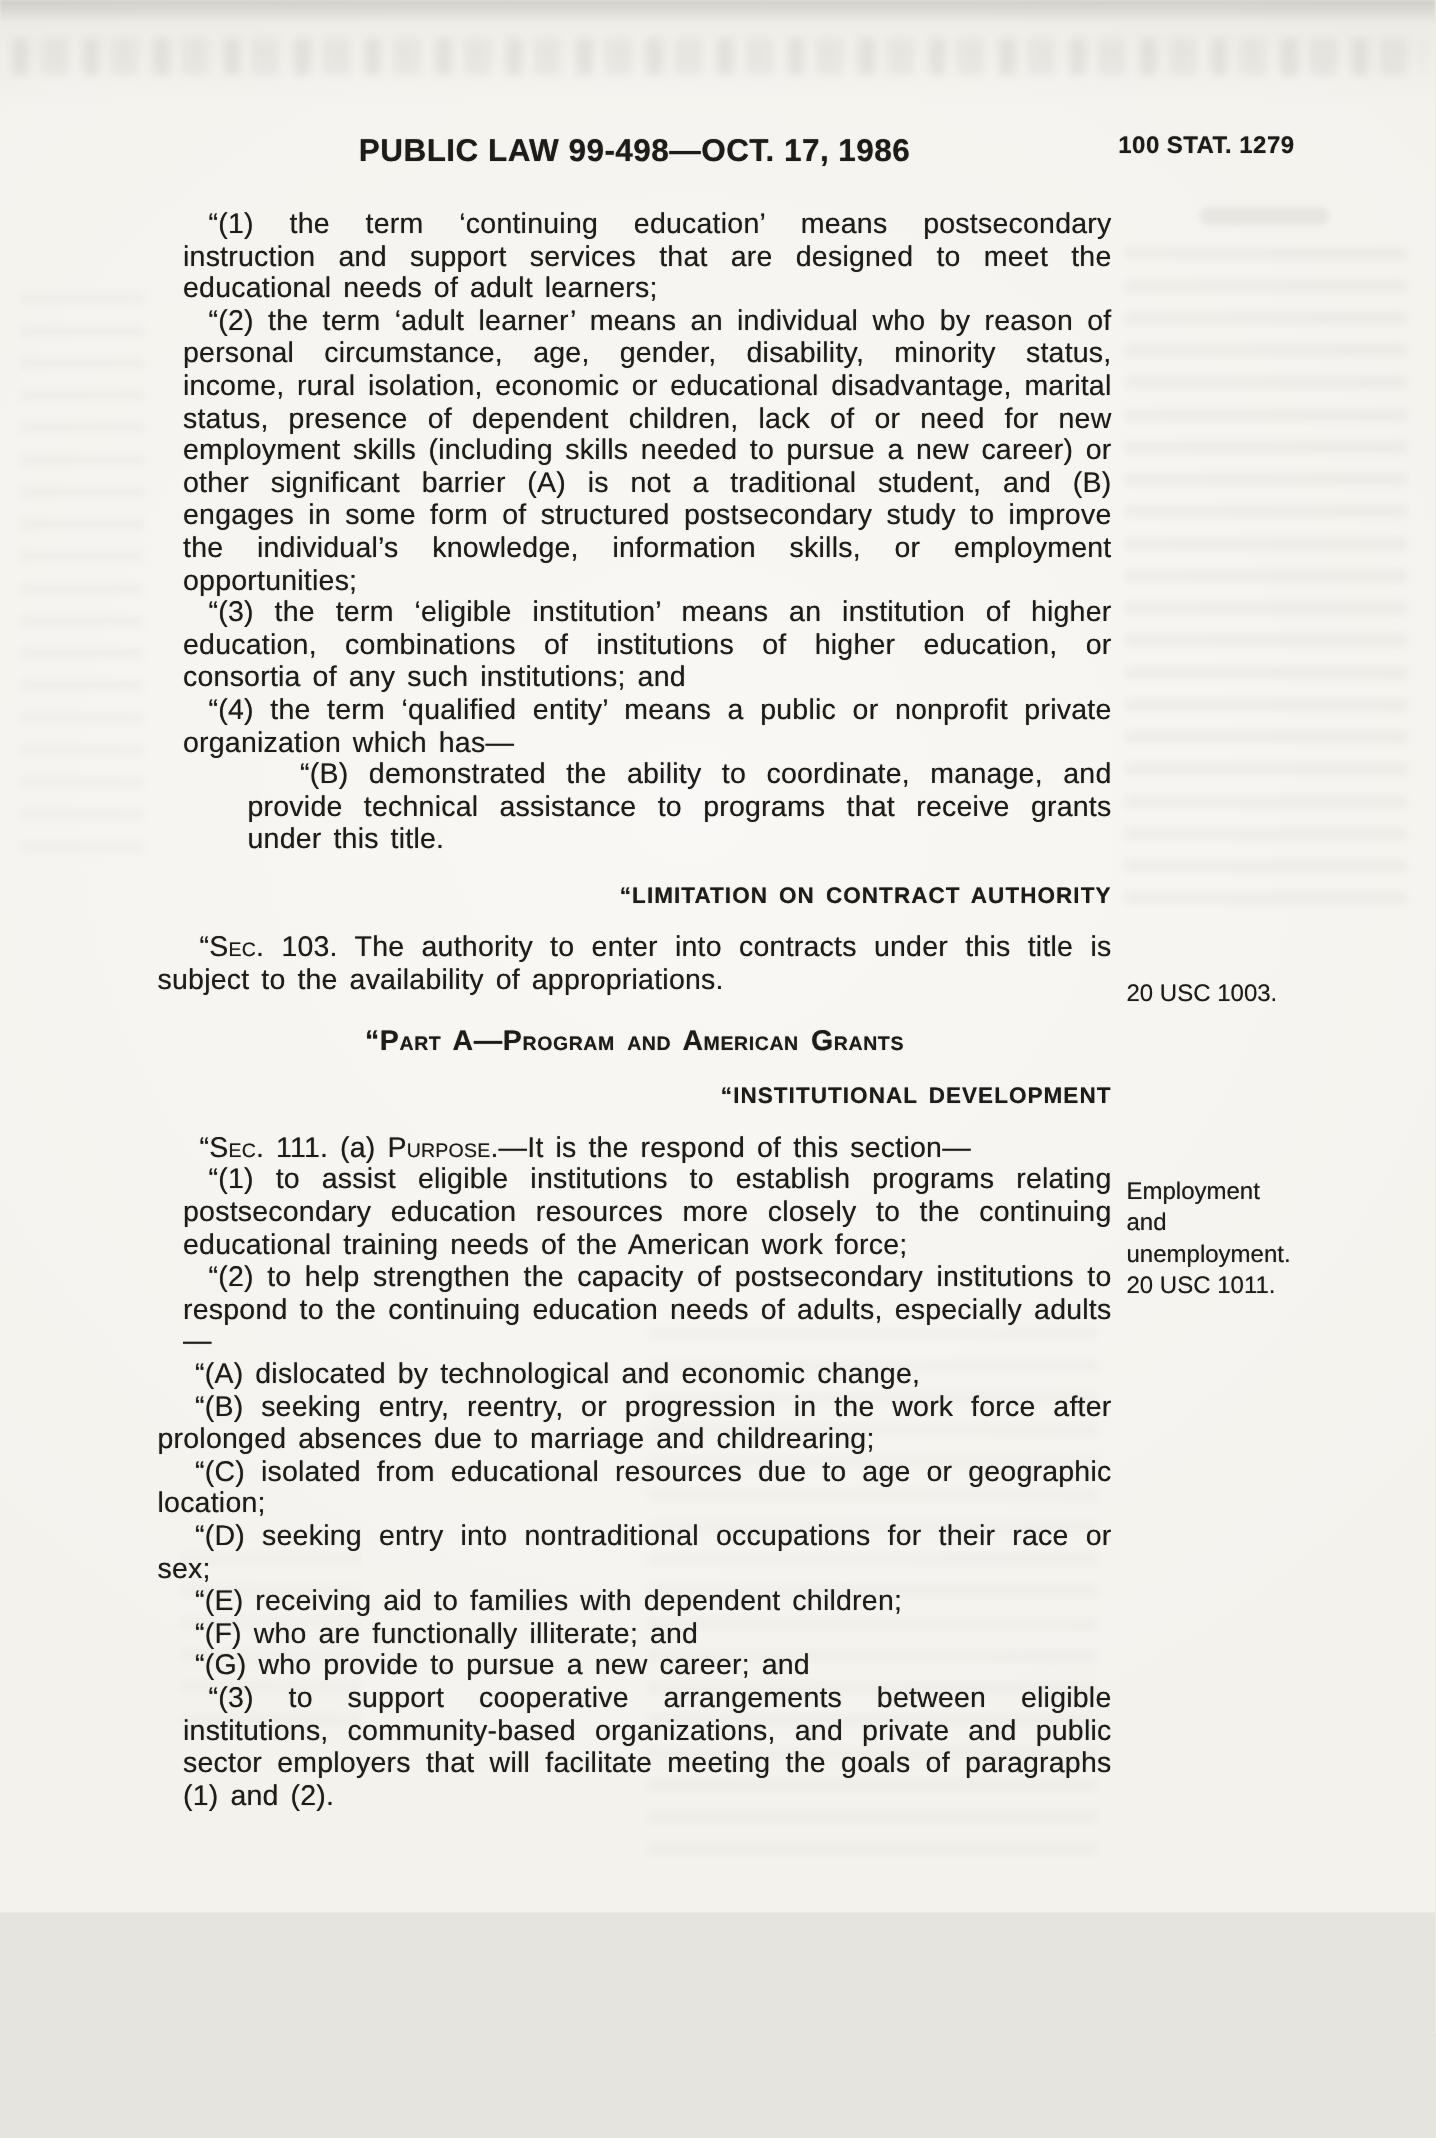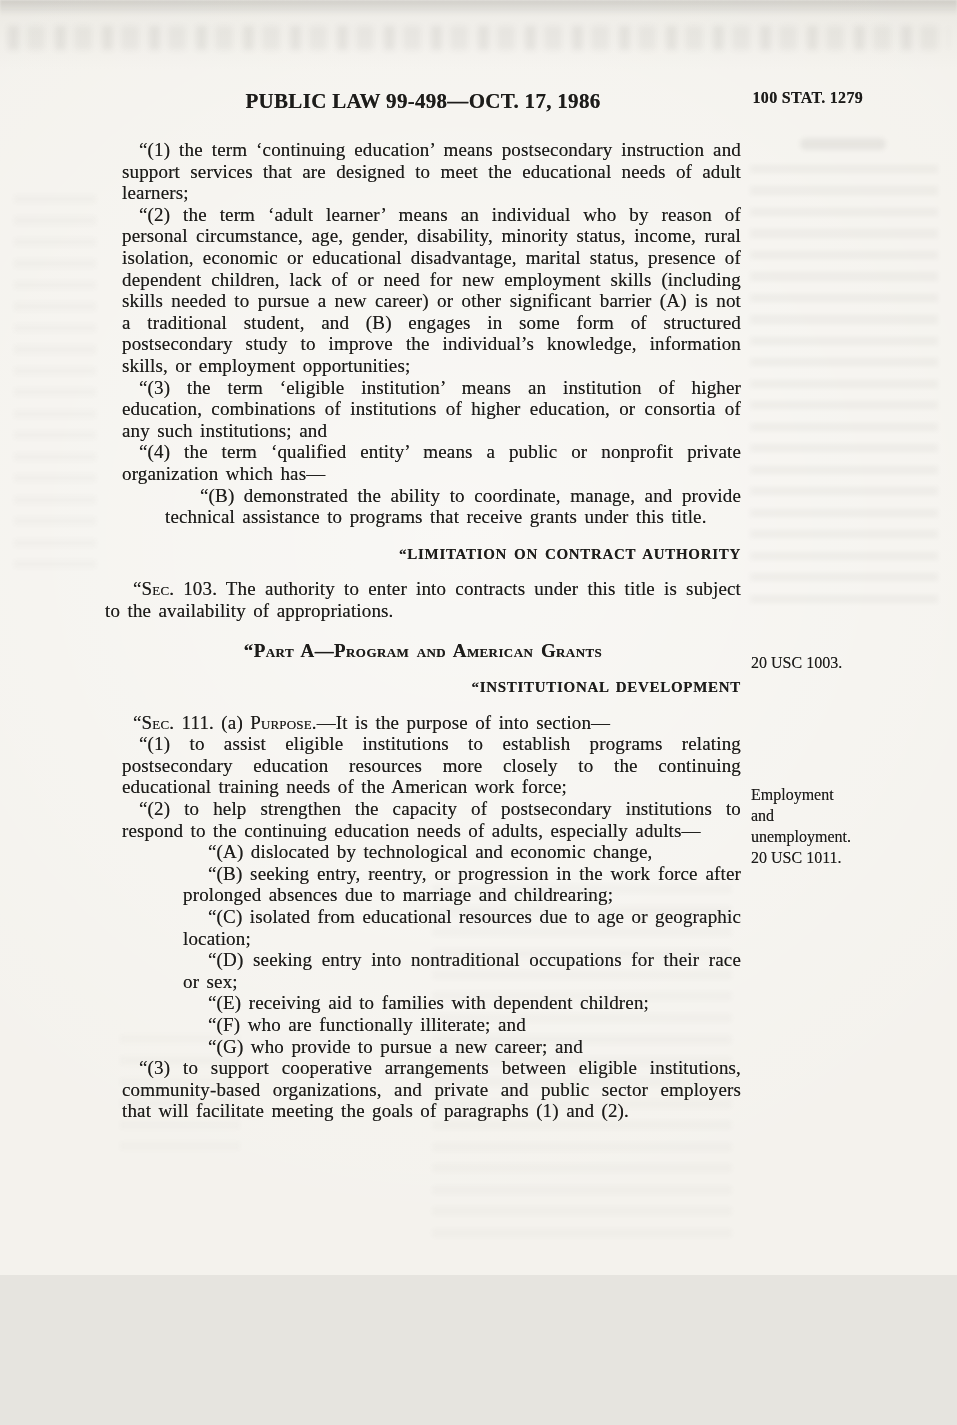--- a/index.html
+++ b/index.html
@@ -5,21 +5,21 @@
   html, body { margin:0; padding:0; background:#e6e4df; }
   .page {
     position: relative;
     width: 957px;
     height: 1275px;
     overflow: hidden;
     background-color: #f4f2ed;
     background-image:
       radial-gradient(ellipse 120% 90% at 48% 42%, rgba(255,255,255,.45), rgba(255,255,255,0) 62%),
       linear-gradient(180deg, #ebe9e3 0px, #f4f2ed 70px, #f4f2ed 100%);
-    font-family: Liberation Serif, serif;
+    font-family: Liberation Sans, sans-serif;
     color: #1d1c1a;
   }
 
   
   .ghost { position:absolute; z-index:0; pointer-events:none; }
   .ghost-topedge {
     left:0; top:0; right:0; height:16px;
     background: linear-gradient(180deg, rgba(95,93,86,.20), rgba(95,93,86,0));
     filter: blur(1px);
   }
@@ -57,21 +57,21 @@
   }
   .body-col {
     position:absolute; left:105px; top:139px; width:636px;
     font-size:19px; line-height:21.6px;
     word-spacing:2.5px; letter-spacing:.15px;
     text-shadow:0 0 .55px rgba(30,30,28,.65);
   }
   .para { margin:0; text-align:justify; }
   .ind-1   { margin-left:17px; text-indent:17px; }
   .ind-2   { margin-left:60px; text-indent:35px; }
-  .ind-2b  { margin-left:78px; text-indent:25px; }
+  .ind-2b  { text-indent:25px; }
   .ind-sec { margin-left:0;    text-indent:28px; }
   .sc { font-variant: small-caps; }
 
   .h-small {
     text-align:right; font-size:15px; font-weight:700;
     letter-spacing:.7px; margin:16px 0 13px; text-indent:0;
   }
   .h-part {
     text-align:center; font-size:19px; font-weight:700;
     font-variant:small-caps; letter-spacing:.4px; margin:19px 0 0; text-indent:0;
@@ -111,21 +111,21 @@
     <p class="para ind-2">“(B) demonstrated the ability to coordinate, manage, and provide technical assistance to programs that receive grants under this title.</p>
 
     <p class="para h-small">“LIMITATION ON CONTRACT AUTHORITY</p>
 
     <p class="para ind-sec"><span class="sc">“Sec. 103.</span><span> The authority to enter into contracts under this title is subject to the availability of appropriations.</span></p>
 
     <p class="para h-part">“Part A—Program and American Grants</p>
 
     <p class="para h-small h-sub">“INSTITUTIONAL DEVELOPMENT</p>
 
-    <p class="para ind-sec"><span class="sc">“Sec. 111.</span><span> (a) </span><span class="sc">Purpose</span><span>.—It is the purpose of into section—</span></p>
+    <p class="para ind-sec"><span class="sc">“Sec. 111.</span><span> (a) </span><span class="sc">Purpose</span><span>.—It is the respond of this section—</span></p>
 
     <p class="para ind-1">“(1) to assist eligible institutions to establish programs relating postsecondary education resources more closely to the continuing educational training needs of the American work force;</p>
     <p class="para ind-1">“(2) to help strengthen the capacity of postsecondary institutions to respond to the continuing education needs of adults, especially adults—</p>
     <p class="para ind-2b">“(A) dislocated by technological and economic change,</p>
     <p class="para ind-2b">“(B) seeking entry, reentry, or progression in the work force after prolonged absences due to marriage and childrearing;</p>
     <p class="para ind-2b">“(C) isolated from educational resources due to age or geographic location;</p>
     <p class="para ind-2b">“(D) seeking entry into nontraditional occupations for their race or sex;</p>
     <p class="para ind-2b">“(E) receiving aid to families with dependent children;</p>
     <p class="para ind-2b">“(F) who are functionally illiterate; and</p>
     <p class="para ind-2b">“(G) who provide to pursue a new career; and</p>

